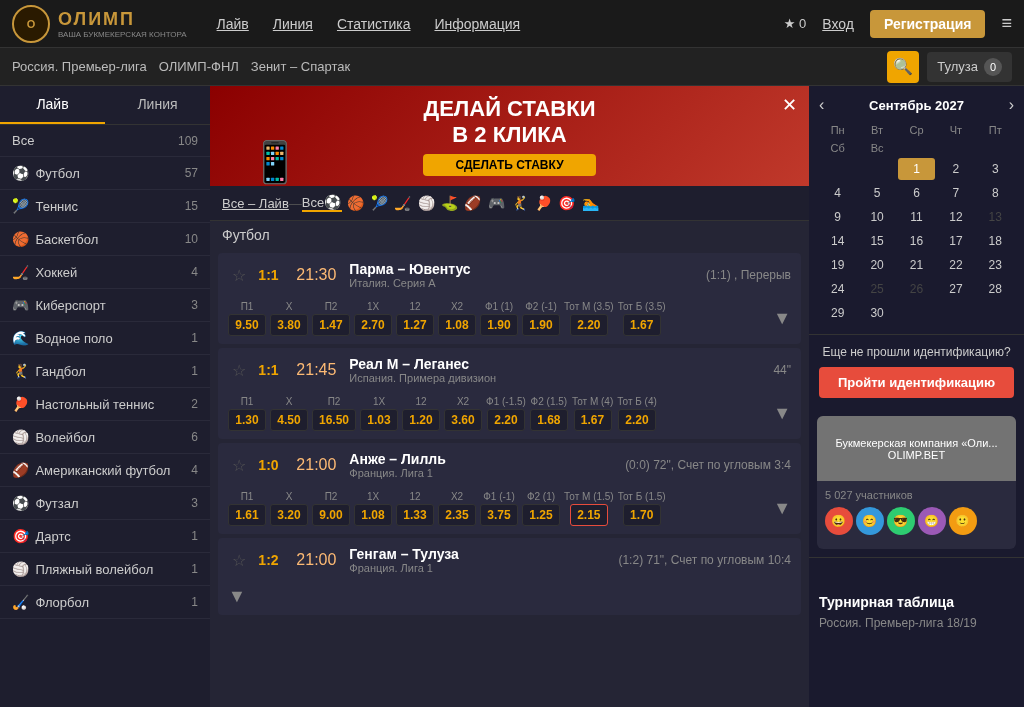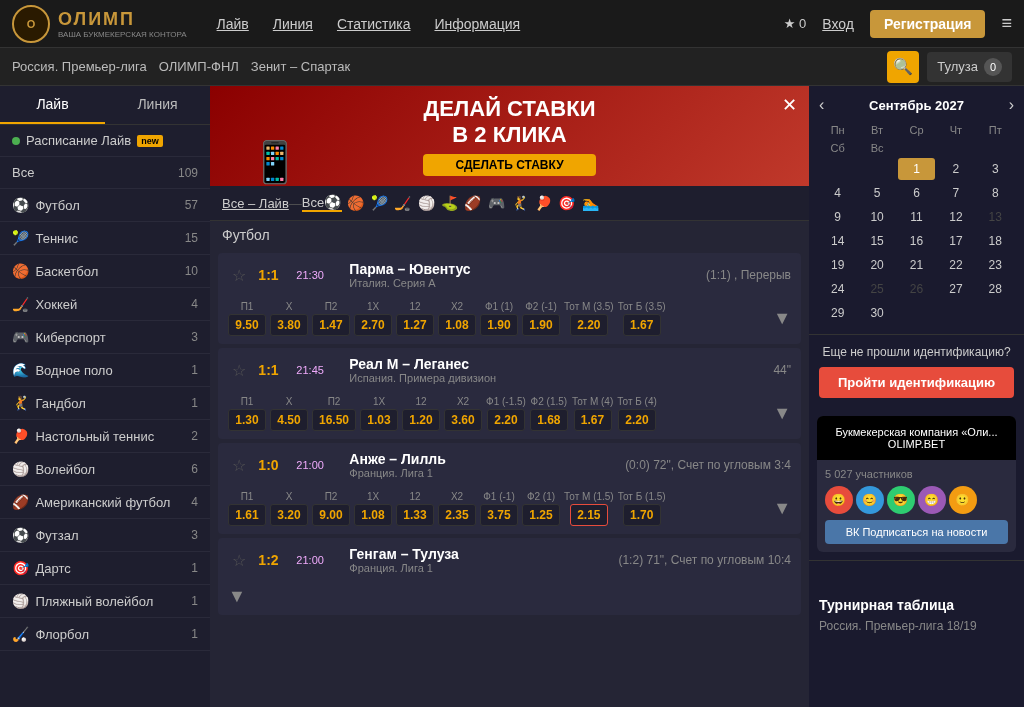--- a/index.html
+++ b/index.html
@@ -62,21 +62,21 @@
     .filter-icons { display: flex; gap: 6px; align-items: center; }
     .filter-icon { color: #888; cursor: pointer; font-size: 14px; }
     .filter-icon.active { color: #f0a500; border-bottom: 2px solid #f0a500; }
 
     
     .section-title { padding: 6px 12px; font-size: 14px; color: #ccc; background: #252535; }
 
     .match-card { background: #2a2a3e; margin: 4px 8px; border-radius: 4px; }
     .match-header { display: flex; align-items: center; padding: 8px 10px; gap: 8px; }
     .match-score-live { color: #f0a500; font-weight: bold; font-size: 14px; min-width: 30px; }
-    .match-time { color: #f0abfc; font-size: 11px; min-width: 45px; }
+    .match-time { color: #fdba74; font-size: 16px; min-width: 45px; }
     .match-teams { flex: 1; }
     .match-teams-name { font-size: 14px; color: #fff; font-weight: bold; }
     .match-league { font-size: 11px; color: #888; }
     .match-status { color: #888; font-size: 12px; text-align: right; }
     .match-star { color: #555; cursor: pointer; font-size: 16px; padding: 0 4px; }
 
     .odds-row { display: flex; align-items: center; padding: 4px 10px 8px 10px; gap: 4px; flex-wrap: wrap; }
     .odd-group { display: flex; flex-direction: column; align-items: center; gap: 2px; }
     .odd-label { font-size: 10px; color: #888; white-space: nowrap; }
     .odd-btn { background: #1e1e2e; color: #f0a500; padding: 3px 6px; border-radius: 3px; font-size: 12px; font-weight: bold; cursor: pointer; min-width: 38px; text-align: center; border: 1px solid #333; }
@@ -97,21 +97,21 @@
     .cal-day.today { background: #c8973a; color: #fff; border-radius: 3px; }
     .cal-day.inactive { color: #444; }
 
     
     .identity-section { padding: 10px; border-top: 1px solid #333; }
     .identity-title { color: #ccc; font-size: 12px; margin-bottom: 8px; text-align: center; }
     .identity-btn { background: #e74c3c; color: #fff; width: 100%; padding: 8px; border-radius: 4px; text-align: center; cursor: pointer; font-size: 13px; font-weight: bold; }
 
     
     .vk-block { margin: 8px; background: #2a2a3e; border-radius: 6px; overflow: hidden; }
-    .vk-banner { background: #000000; height: 44px; display: flex; align-items: center; justify-content: flex-end; }
+    .vk-banner { background: #737373; height: 65px; display: flex; align-items: center; justify-content: flex-end; }
     .vk-banner-text { color: #fff; font-size: 11px; text-align: center; padding: 4px; }
     .vk-info { padding: 8px; }
     .vk-participants { color: #888; font-size: 11px; margin-bottom: 6px; }
     .vk-avatars { display: flex; gap: 3px; margin-bottom: 6px; }
     .avatar { width: 28px; height: 28px; border-radius: 50%; background: #555; display: flex; align-items: center; justify-content: center; font-size: 12px; }
     .vk-btn { background: #4a76a8; color: #fff; padding: 6px; text-align: center; border-radius: 4px; cursor: pointer; font-size: 11px; }
 
     
     .tournament { padding: 10px; border-top: 1px solid #333; }
     .tournament-title { color: #fff; font-size: 14px; margin-bottom: 6px; font-weight: bold; margin-top: 26px; }
@@ -161,25 +161,20 @@
     </div>
   </div>
 </div>
 
 <div class="main">
 
   <div class="sidebar">
     <div class="sidebar-tabs">
       <div class="sidebar-tab active">Лайв</div>
       <div class="sidebar-tab">Линия</div>
-    </div>
-    <div class="sidebar-schedule">
-      <div class="live-dot"></div>
-      <span class="schedule-label">Расписание Лайв</span>
-      <span class="new-badge">new</span>
     </div>
     <div class="sidebar-item">
       <div class="sidebar-item-left">
         <span class="sidebar-item-label">Все</span>
       </div>
       <span class="sidebar-item-count">109</span>
     </div>
     <div class="sidebar-item">
       <div class="sidebar-item-left">
         <span class="sport-icon">⚽</span>
@@ -568,21 +563,20 @@
       </div>
       <div class="vk-info">
         <div class="vk-participants">5 027 участников</div>
         <div class="vk-avatars">
           <div class="avatar" style="background:#e74c3c;">😀</div>
           <div class="avatar" style="background:#3498db;">😊</div>
           <div class="avatar" style="background:#2ecc71;">😎</div>
           <div class="avatar" style="background:#9b59b6;">😁</div>
           <div class="avatar" style="background:#f39c12;">🙂</div>
         </div>
-        <div class="vk-btn">ВК Подписаться на новости</div>
       </div>
     </div>
 
     <div class="tournament">
       <div class="tournament-title">Турнирная таблица</div>
       <div class="tournament-league">Россия. Премьер-лига 18/19</div>
     </div>
 
   </div>
 </div>

